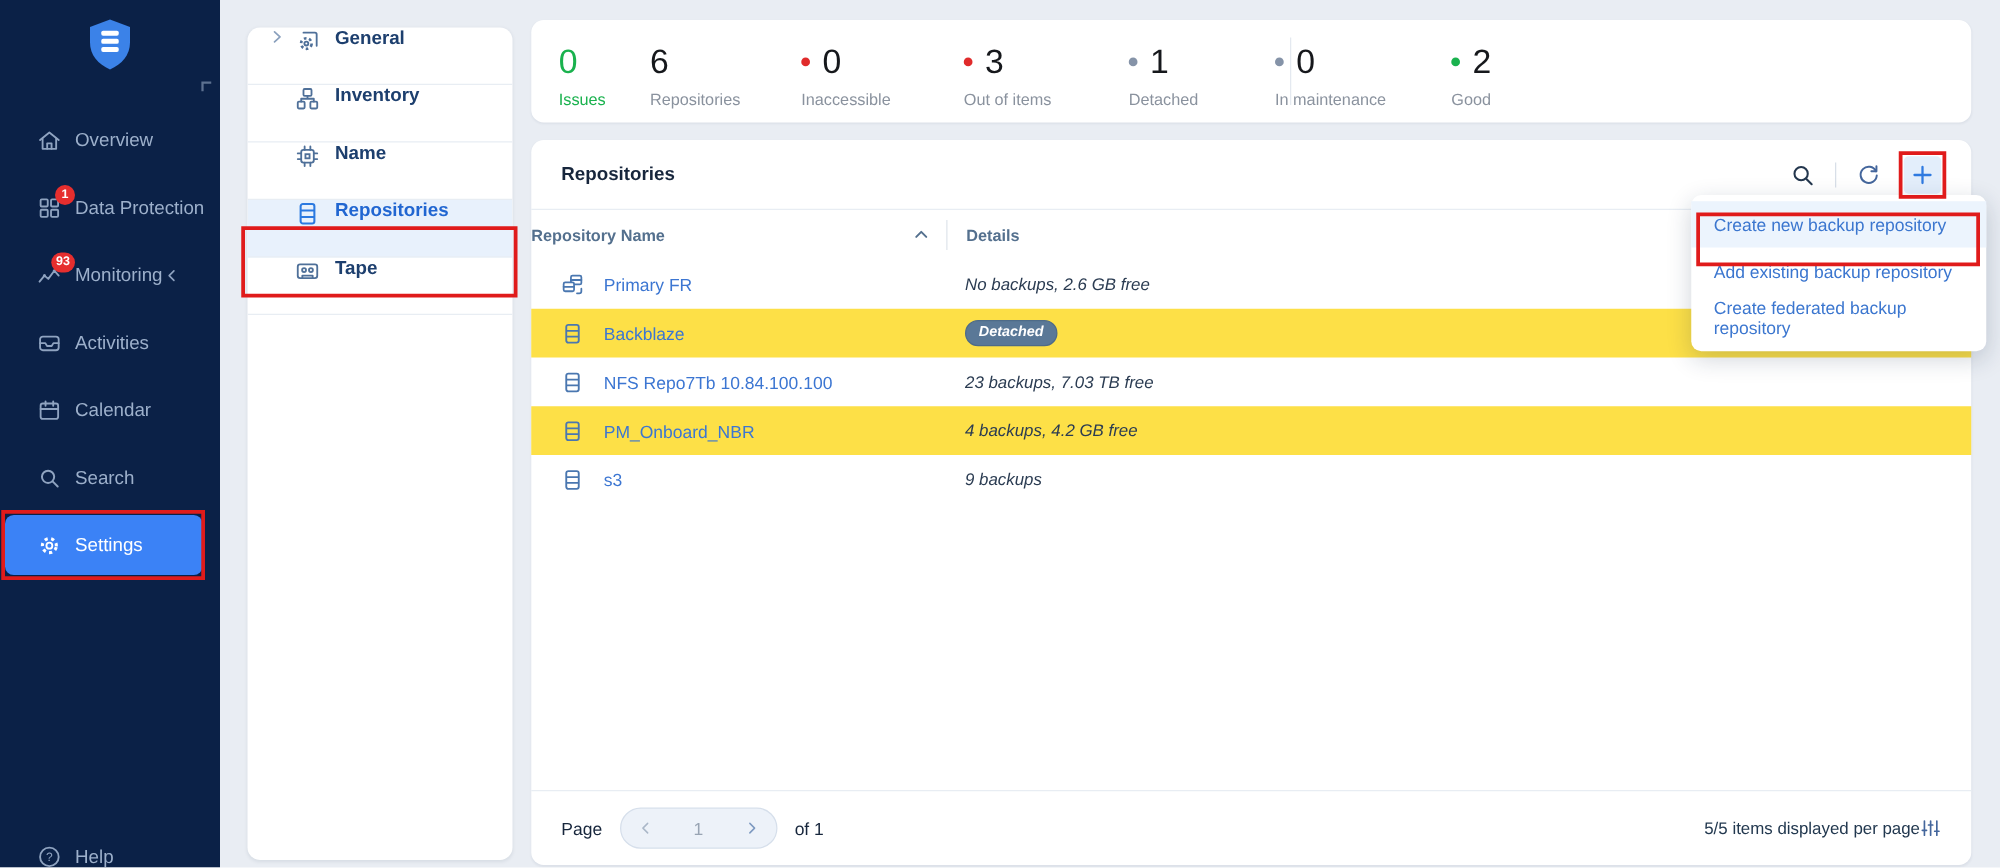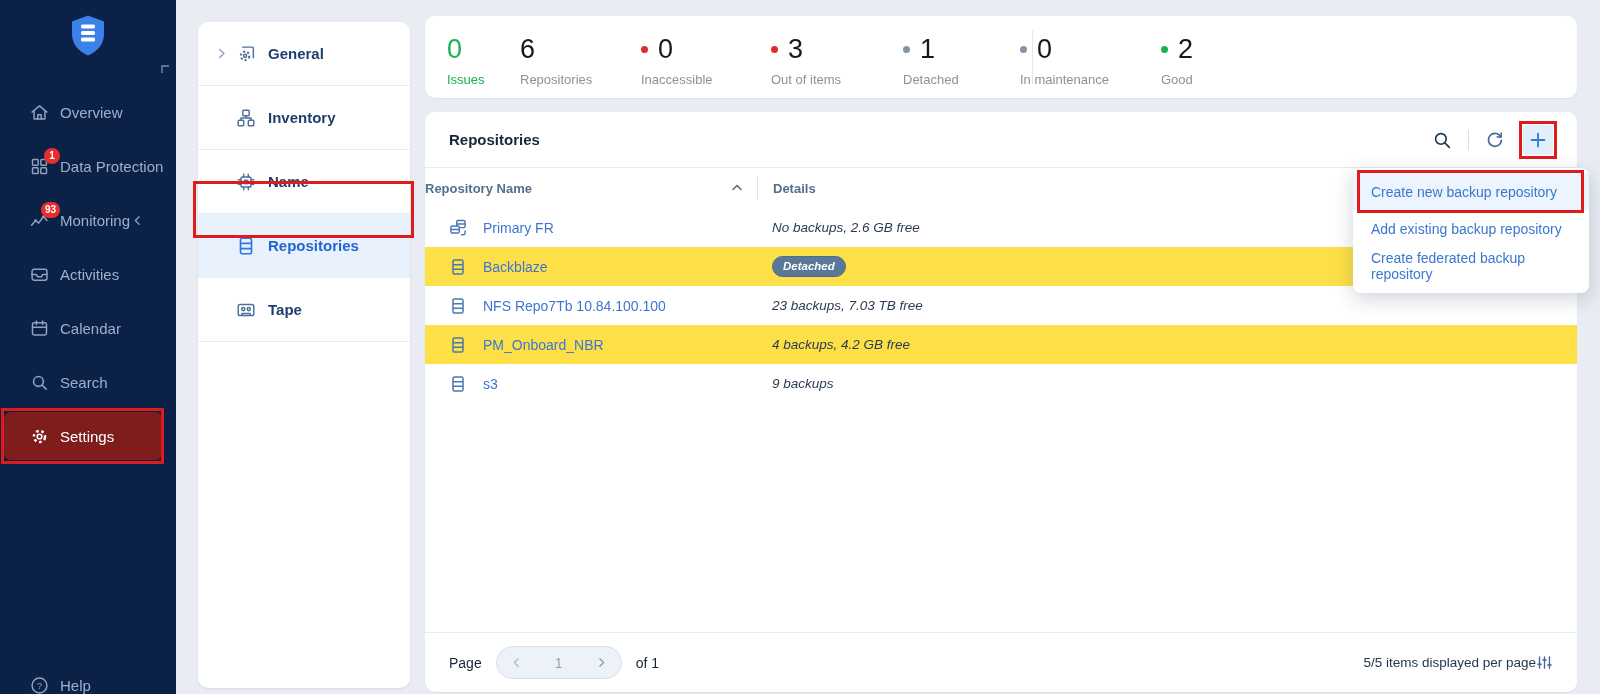--- a/index.html
+++ b/index.html
@@ -13,34 +13,34 @@
   }
   svg { display:block; }
 
   
   .sidebar { position:absolute; left:0; top:0; width:176px; height:694px; background:#0b2147; z-index:5; }
   .logo-wrap { position:absolute; left:0; top:14px; width:176px; display:flex; justify-content:center; }
   .corner-mark { position:absolute; left:160px; top:64px; color:#5d7190; }
   .nav-list { position:absolute; left:0; top:85px; width:176px; }
   .nav-item { height:54px; display:flex; align-items:center; padding-left:29px; color:#9db0cb; font-size:15px; cursor:pointer; }
   .nav-item .nav-icon { position:relative; width:21px; height:21px; margin-right:10px; color:#8fa3c0; flex:0 0 auto; }
-  .nav-item.active { background:#7f1d1d; border-radius:7px; margin:3px 14px 3px 4px; height:48px; padding-left:25px; color:#ffffff; }
+  .nav-item.active { background:#3b82f6; border-radius:7px; margin:3px 14px 3px 4px; height:48px; padding-left:25px; color:#ffffff; }
   .nav-item.active .nav-icon { color:#ffffff; }
   .nav-badge { position:absolute; top:-8px; right:-10px; min-width:16px; height:16px; padding:0 4px;
     background:#e62e2e; border-radius:9px; color:#fff; font-size:10px; font-weight:bold;
     display:flex; align-items:center; justify-content:center; }
   .nav-collapse { margin-left:auto; margin-right:32px; color:#8fa3c0; }
   .help-item { position:absolute; left:0; top:658px; width:176px; height:54px; display:flex; align-items:center;
     padding-left:29px; color:#9db0cb; font-size:15px; cursor:pointer; }
   .help-item .nav-icon { width:21px; height:21px; margin-right:10px; color:#8fa3c0; }
 
   
   .subnav { position:absolute; left:198px; top:22px; width:212px; height:666px; background:#fff;
     border-radius:10px; box-shadow:0 1px 3px rgba(16,35,64,.08); z-index:5; overflow:hidden; }
-  .subnav-item { height:64px; display:flex; align-items:center; padding-left:37px;
+  .subnav-item { height:46px; display:flex; align-items:flex-start; padding-left:37px;
     border-bottom:1px solid #e8edf3; font-size:15px; font-weight:bold; color:#1d3f6e; cursor:pointer; }
   .subnav-item .icon { width:22px; height:22px; margin-right:11px; color:#4f7099; flex:0 0 auto; }
   .subnav-item.has-chevron { padding-left:16px; }
   .subnav-item .chev { width:15px; height:15px; margin-right:6px; color:#8aa0bd; }
   .subnav-item.selected { background:#e8f1fc; color:#2166d1; }
   .subnav-item.selected .icon { color:#2b79e0; }
 
   
   .stats-card { position:absolute; left:425px; top:16px; width:1152px; height:82px; background:#fff;
     border-radius:10px; box-shadow:0 1px 2px rgba(16,35,64,.06); z-index:4; }
@@ -89,21 +89,21 @@
     border-radius:17px; display:flex; align-items:center; justify-content:space-between; padding:0 13px; }
   .pager .pg-prev { color:#aab7c8; cursor:pointer; }
   .pager .pg-next { color:#7d99c0; cursor:pointer; }
   .pager-num { font-size:14px; color:#98a4b3; }
   .of-label { font-size:14px; color:#17263c; }
   .per-page { margin-left:auto; display:flex; align-items:center; }
   .per-page-label { font-size:13.5px; color:#22384f; }
   .sliders-icon { color:#44669c; cursor:pointer; }
 
   
-  .dropdown { position:absolute; left:1353px; top:168px; width:236px; background:#fff; border-radius:8px;
+  .dropdown { position:absolute; left:1353px; top:156px; width:236px; background:#fff; border-radius:8px;
     box-shadow:0 6px 20px rgba(21,39,71,.20); padding:5px 0 9px; z-index:50; }
   .menu-item { height:37px; display:flex; align-items:center; padding-left:18px; font-size:14px; color:#3b76cf; cursor:pointer; }
   .menu-item.hl { background:#ecf4fd; }
 
   
   .anno { position:absolute; border:3px solid #e01b1b; z-index:60; pointer-events:none; }
   .anno-subnav { left:193px; top:181px; width:221px; height:57px; }
   .anno-settings { left:1px; top:408px; width:163px; height:56px; }
   .anno-plus { left:1519px; top:121px; width:38px; height:38px; }
   .anno-menu { left:1357px; top:170px; width:227px; height:43px; }

